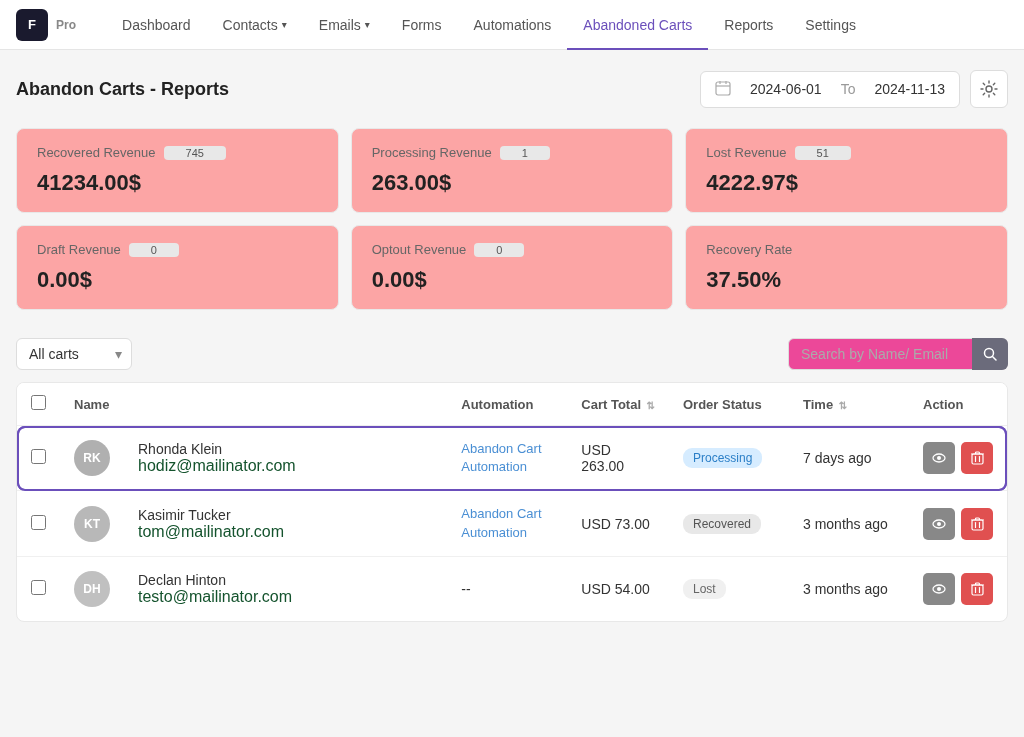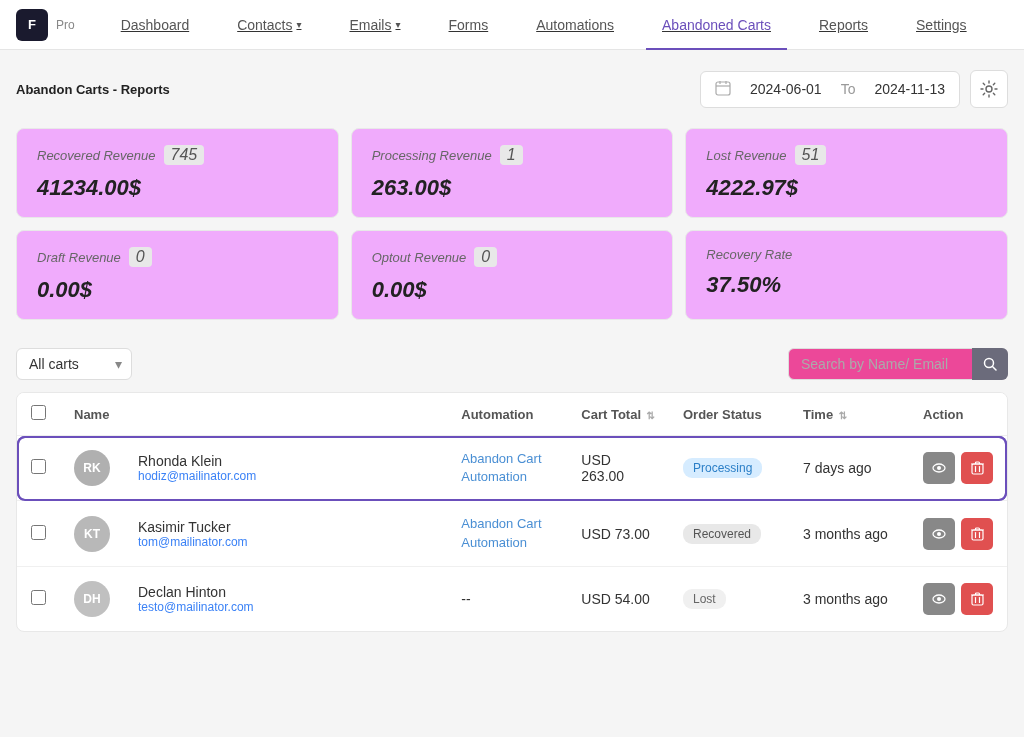--- a/index.html
+++ b/index.html
@@ -15,70 +15,69 @@
       border-bottom: 1px solid #e5e5e5;
     }
     .logo {
       background: #1a1a2e;
       color: #fff;
       border-radius: 6px;
       width: 32px; height: 32px;
       display: flex; align-items: center; justify-content: center;
       font-weight: bold; font-size: 13px; margin-right: 8px;
     }
-    .logo-pro { font-size: 12px; color: #888; margin-right: 30px; }
-    .nav-links { display: flex; align-items: flex-end; gap: 16px; flex: 1; text-decoration: underline; }
+    .logo-pro { font-size: 12px; color: #888; margin-right: 30px; font-weight: bold; }
+    .nav-links { display: flex; align-items: flex-end; gap: 0; flex: 1; }
     .nav-link {
       padding: 0 16px; height: 50px; display: flex; align-items: center;
       color: #555; text-decoration: none; font-size: 14px; cursor: pointer;
       position: relative; white-space: nowrap;
     }
     .nav-link.active { color: #6b4fbb; font-weight: 500; }
     .nav-link.active::after {
       content: ''; position: absolute; bottom: 0; left: 0; right: 0;
       height: 2px; background: #6b4fbb;
     }
     .nav-link .chevron { margin-left: 4px; font-size: 10px; }
 
     
     .main { padding: 20px 16px; max-width: 1024px; }
 
     
     .page-header {
       display: flex; align-items: center; justify-content: space-between;
       margin-bottom: 20px;
     }
-    .page-title { font-size: 13px; font-weight: 600; color: #222; }
+    .page-title { font-size: 18px; font-weight: 600; color: #222; }
     .date-range-bar {
       display: flex; align-items: center; gap: 15px;
       background: #fff; border: 1px solid #ddd; border-radius: 6px;
       padding: 8px 14px; font-size: 14px;
     }
     .date-icon { color: #999; margin-right: 4px; }
     .date-to { color: #999; margin: 0 4px; }
     .settings-btn {
       background: #fff; border: 1px solid #ddd; border-radius: 6px;
       width: 38px; height: 38px; display: flex; align-items: center; justify-content: center;
       cursor: pointer; color: #666;
     }
 
     
     .stats-grid {
       display: grid; grid-template-columns: 1fr 1fr 1fr;
       gap: 12px; margin-bottom: 12px;
     }
     .stat-card {
-      background: #f0abfc; border-radius: 8px; padding: 16px 20px;
+      background: #fca5a5; border-radius: 8px; padding: 16px 20px;
       border: 1px solid #e8e8e8;
-      font-style: italic;
     }
     .stat-label { font-size: 13px; color: #666; display: flex; align-items: center; gap: 8px; margin-bottom: 10px; }
     .stat-badge {
       background: #e8e8e8; color: #555; border-radius: 4px;
-      padding: 1px 7px; font-size: 16px; font-weight: 500;
+      padding: 1px 22px; font-size: 11px; font-weight: 500;
     }
     .stat-value { font-size: 22px; font-weight: 600; color: #222; }
 
     
     .filter-row {
       display: flex; align-items: center; justify-content: space-between;
       margin-bottom: 12px; margin-top: 28px;
     }
     .filter-select {
       background: #fff; border: 1px solid #ddd; border-radius: 6px;
@@ -115,21 +114,21 @@
     .table tr:last-child td { border-bottom: none; }
 
     
     .avatar {
       width: 36px; height: 36px; border-radius: 50%;
       background: #c0c0c0; color: #fff; font-size: 12px; font-weight: 600;
       display: flex; align-items: center; justify-content: center; flex-shrink: 0;
     }
     .name-cell { display: flex; align-items: center; gap: 28px; }
     .name-cell-info .name { font-weight: 500; color: #333; }
-    .name-cell-info .email { color: #3b82f6; font-size: 12px; }
+    .name-cell-info .email { color: #14532d; font-size: 16px; }
 
     .link-blue { color: #4a8fd4; text-decoration: none; font-size: 13px; line-height: 1.4; }
 
     
     .status-badge {
       display: inline-block; padding: 3px 10px; border-radius: 9px;
       font-size: 12px; font-weight: 500;
     }
     .status-processing { background: #d6ecff; color: #2b7fc7; }
     .status-recovered { background: #e8e8e8; color: #555; }

